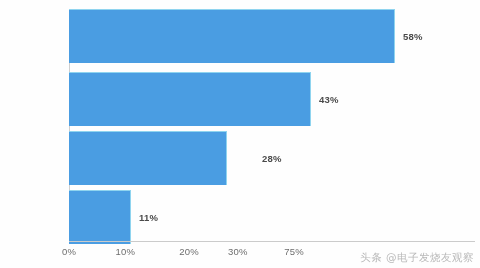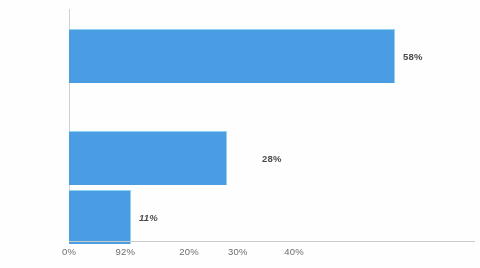--- a/index.html
+++ b/index.html
@@ -87,34 +87,39 @@
 </style>
 </head>
 <body>
 
 <div class="chart-root">
 
   <div class="y-axis-line"></div>
 
   <div class="plot-area">
 
-  <div class="bar-row" style="top: 20px; width: 405px;">
+  <div class="bar-row" style="top: 0; width: 405px;">
         <div class="bar" style="width: 326px; background: rgb(74, 157, 226);"></div>
         <div class="bar-value" style="left: 334px; color: rgb(74, 74, 74);">58%</div>
+      </div>
+      <div class="bar-row" style="top: 63px; width: 405px;">
+        <div class="bar" style="width: 242px; background: rgb(74, 157, 226);"></div>
+        <div class="bar-value" style="left: 250px; color: rgb(74, 74, 74);">43%</div>
       </div>
       <div class="bar-row" style="top: 122px; width: 405px;">
         <div class="bar" style="width: 158px; background: rgb(74, 157, 226);"></div>
         <div class="bar-value" style="left: 166px; color: rgb(74, 74, 74); margin-left: 27px;">28%</div>
       </div>
       <div class="bar-row" style="top: 181px; width: 405px;">
         <div class="bar" style="width: 62px; background: rgb(74, 157, 226);"></div>
-        <div class="bar-value" style="left: 70px; color: rgb(74, 74, 74); font-style: italic;">11%</div>
+        <div class="bar-value" style="left: 70px; color: rgb(74, 74, 74);">11%</div>
       </div>
     </div>
 
   <div class="x-axis-line"></div>
 
+  <div class="watermark">头条 @电子发烧友观察</div>
 <div class="tick-label" style="left: 69px; color: rgb(109, 109, 109);">0%</div>
-    <div class="tick-label" style="left: 125.25px; color: rgb(109, 109, 109);">92%</div>
+    <div class="tick-label" style="left: 125.25px; color: rgb(109, 109, 109);">10%</div>
     <div class="tick-label" style="left: 189px; color: rgb(109, 109, 109);">20%</div>
     <div class="tick-label" style="left: 237.75px; color: rgb(109, 109, 109);">30%</div>
-    <div class="tick-label" style="left: 294px; color: rgb(109, 109, 109);">40%</div>
+    <div class="tick-label" style="left: 294px; color: rgb(109, 109, 109);">75%</div>
   </div>
 
 </body></html>

